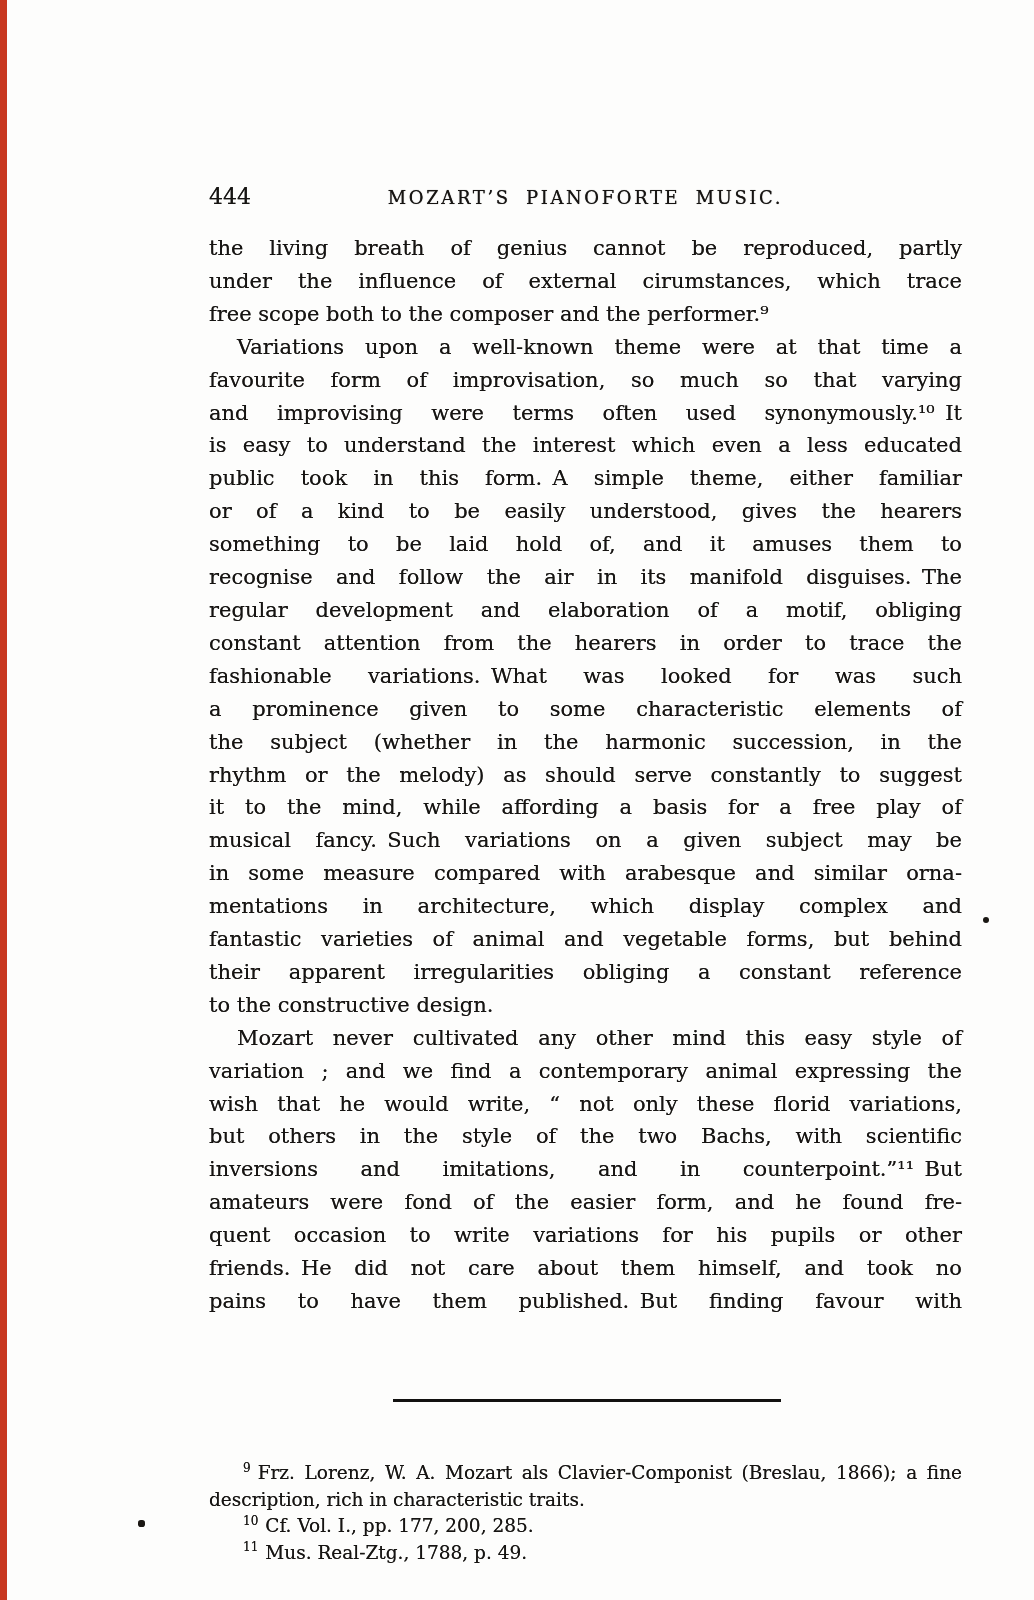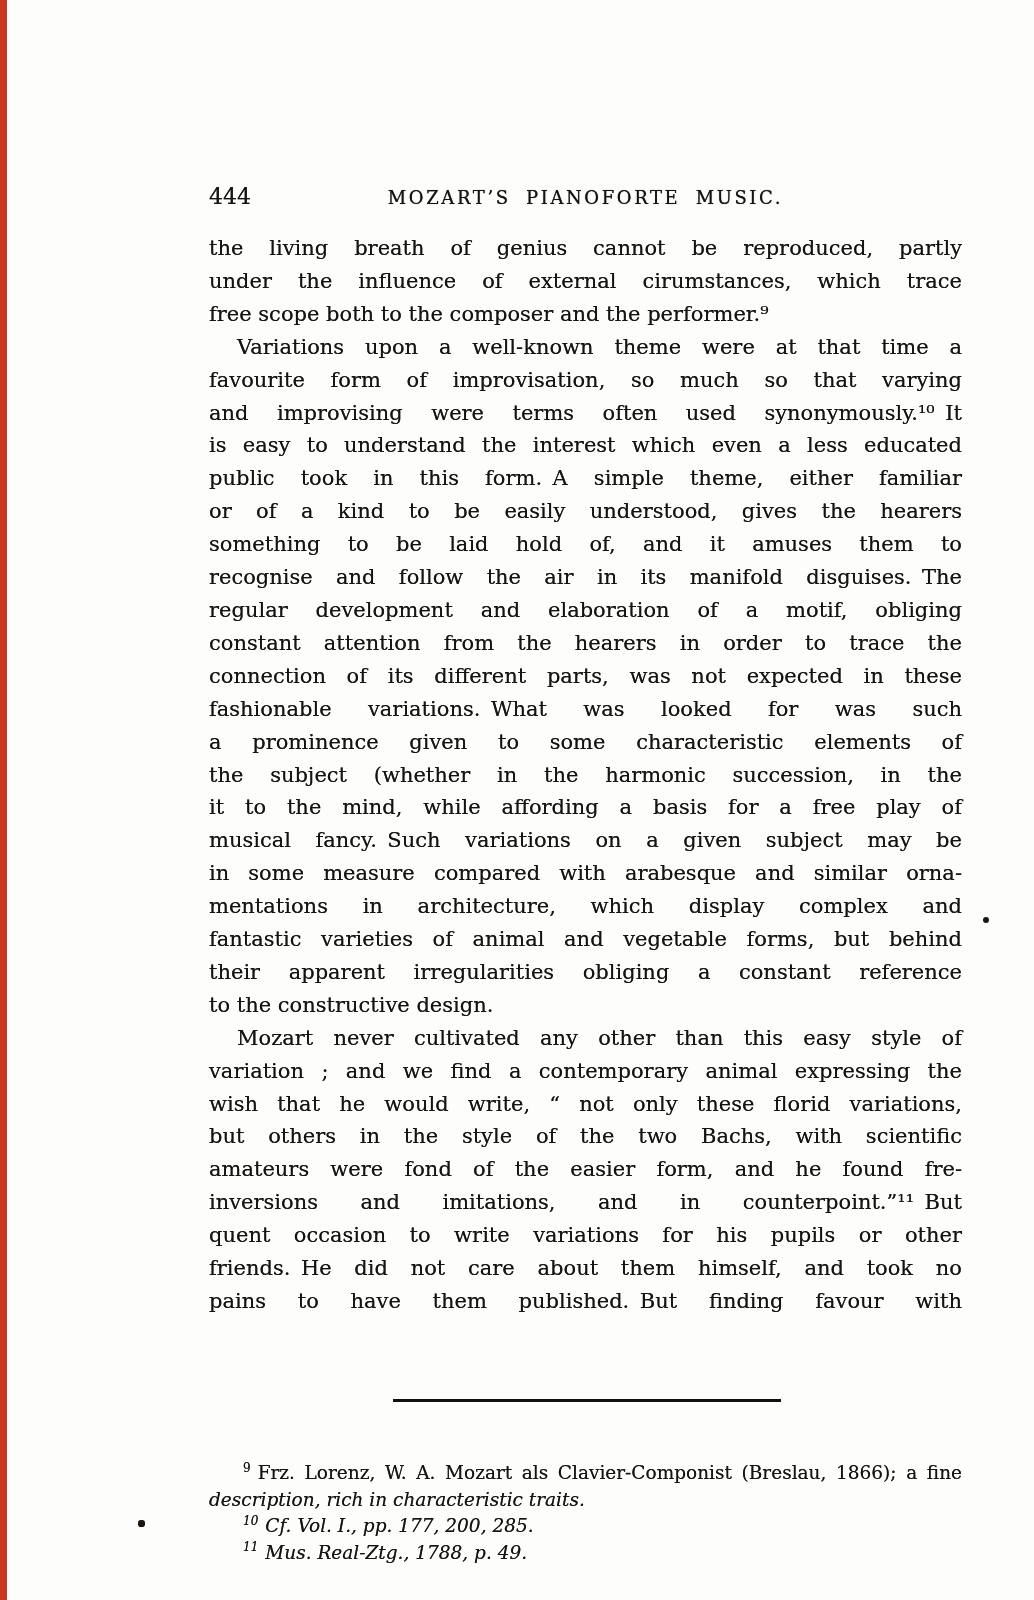--- a/index.html
+++ b/index.html
@@ -33,21 +33,21 @@
     position:absolute;left:393px;top:1399px;width:388px;height:3px;
     background:#121110;
   }
   .footnotes{
     position:absolute;left:209px;top:1424px;width:753px;
     font-size:18.5px;line-height:26.5px;color:#161412;
     text-shadow:0 0 .5px rgba(10,8,6,.7);
     margin-top:36px;
   }
   .fline{text-align:justify;text-align-last:justify;}
-  .fline.noj{text-align-last:left;font-style:italic;}
+  .fline.noj{text-align-last:left;}
   .fline.ind{text-indent:34px;}
   .fline sup{font-size:12px;line-height:0;margin-right:7px;}
   .ink-speck{position:absolute;border-radius:50%;background:#1a1713;}
   .speck-right{left:983px;top:917px;width:6px;height:6px;}
   .speck-bottom{left:138px;top:1520px;width:7px;height:7px;border-radius:40%;}
 </style>
 </head>
 <body style="background: rgb(253, 253, 252);">
 
 <div class="edge-stripe" style="background: rgb(200, 55, 31);"></div>
@@ -63,37 +63,37 @@
     <div class="bline ind">Variations upon a well-known theme were at that time a</div>
     <div class="bline">favourite form of improvisation, so much so that varying</div>
     <div class="bline">and improvising were terms often used synonymously.¹⁰ It</div>
     <div class="bline">is easy to understand the interest which even a less educated</div>
     <div class="bline">public took in this form. A simple theme, either familiar</div>
     <div class="bline">or of a kind to be easily understood, gives the hearers</div>
     <div class="bline">something to be laid hold of, and it amuses them to</div>
     <div class="bline">recognise and follow the air in its manifold disguises. The</div>
     <div class="bline">regular development and elaboration of a motif, obliging</div>
     <div class="bline">constant attention from the hearers in order to trace the</div>
-    <div class="bline">connection of its different parts, was not expected in these</div>
     <div class="bline">fashionable variations. What was looked for was such</div>
     <div class="bline">a prominence given to some characteristic elements of</div>
     <div class="bline">the subject (whether in the harmonic succession, in the</div>
+    <div class="bline">rhythm or the melody) as should serve constantly to suggest</div>
     <div class="bline">it to the mind, while affording a basis for a free play of</div>
     <div class="bline">musical fancy. Such variations on a given subject may be</div>
     <div class="bline">in some measure compared with arabesque and similar orna-</div>
     <div class="bline">mentations in architecture, which display complex and</div>
     <div class="bline">fantastic varieties of animal and vegetable forms, but behind</div>
     <div class="bline">their apparent irregularities obliging a constant reference</div>
     <div class="bline noj">to the constructive design.</div>
-    <div class="bline ind">Mozart never cultivated any other than this easy style of</div>
+    <div class="bline ind">Mozart never cultivated any other mind this easy style of</div>
     <div class="bline">variation ; and we find a contemporary animal expressing the</div>
     <div class="bline">wish that he would write, “ not only these florid variations,</div>
     <div class="bline">but others in the style of the two Bachs, with scientific</div>
+    <div class="bline">inversions and imitations, and in counterpoint.”¹¹ But</div>
     <div class="bline">amateurs were fond of the easier form, and he found fre-</div>
-    <div class="bline">inversions and imitations, and in counterpoint.”¹¹ But</div>
     <div class="bline">quent occasion to write variations for his pupils or other</div>
     <div class="bline">friends. He did not care about them himself, and took no</div>
     <div class="bline">pains to have them published. But finding favour with</div>
   </div>
 
 <div class="footnote-rule"></div>
 
 <div class="footnotes">
     <div class="fline ind"><sup>9</sup>Frz. Lorenz, W. A. Mozart als Clavier-Componist (Breslau, 1866); a fine</div>
     <div class="fline noj">description, rich in characteristic traits.</div>

